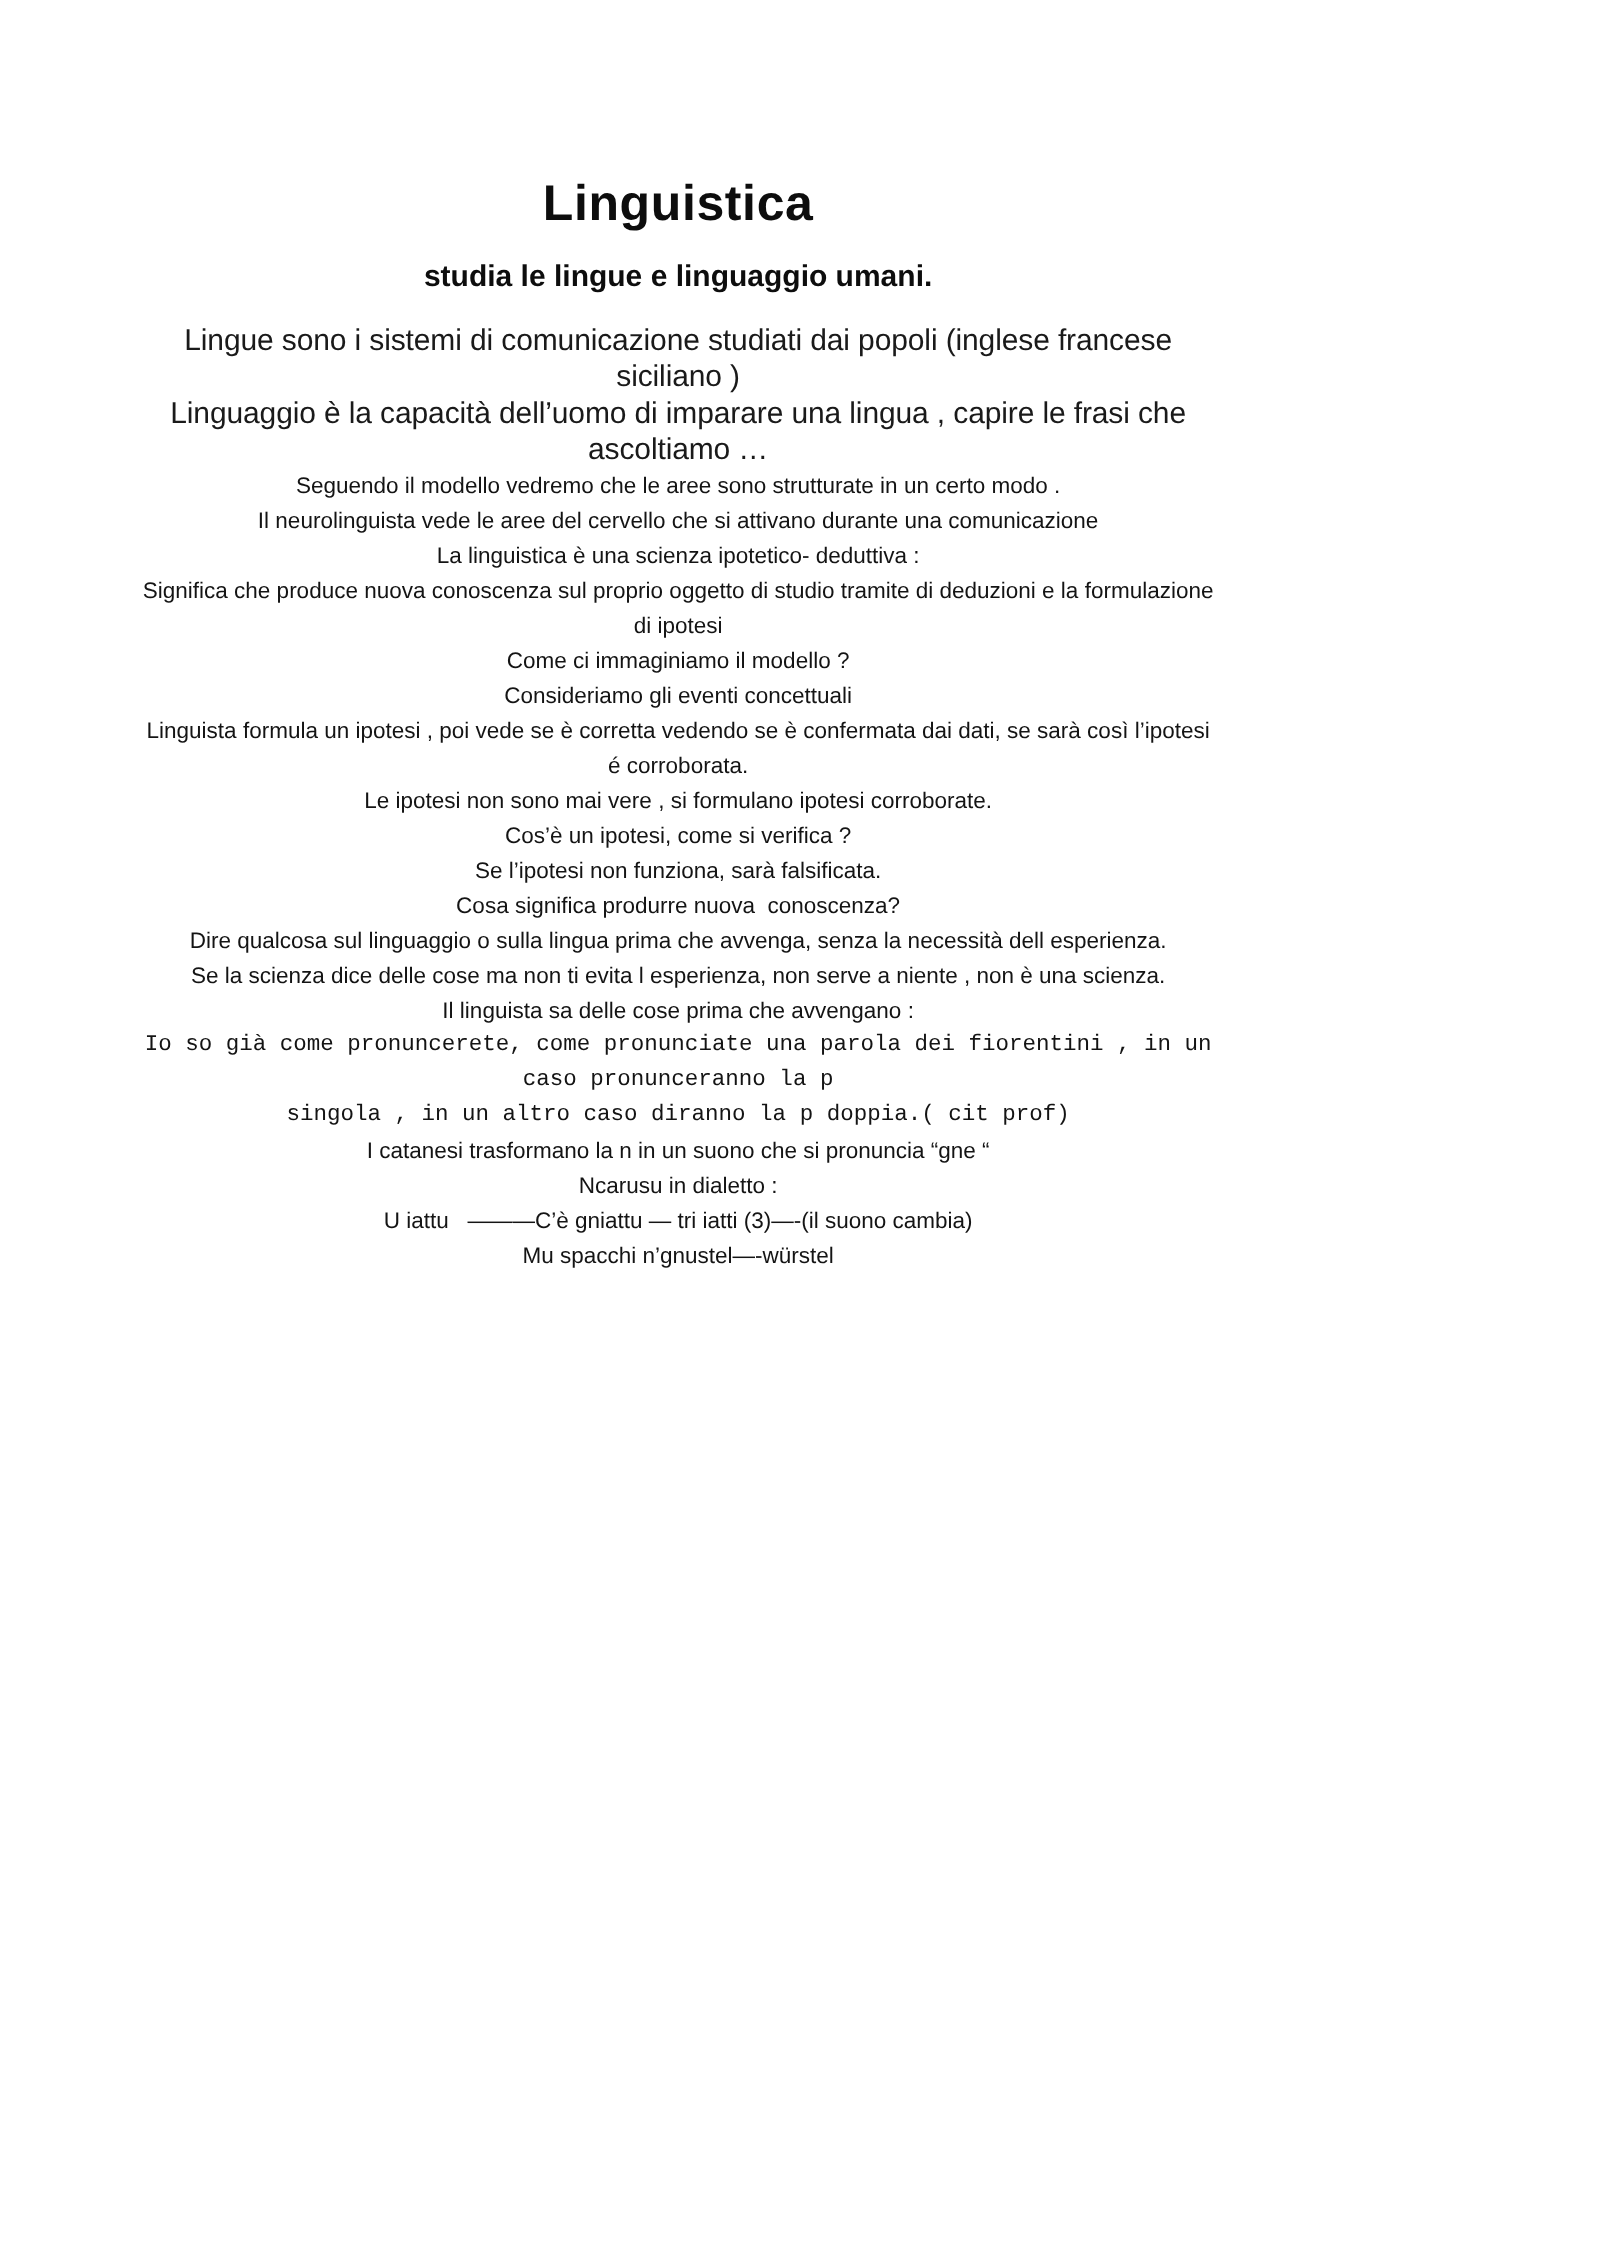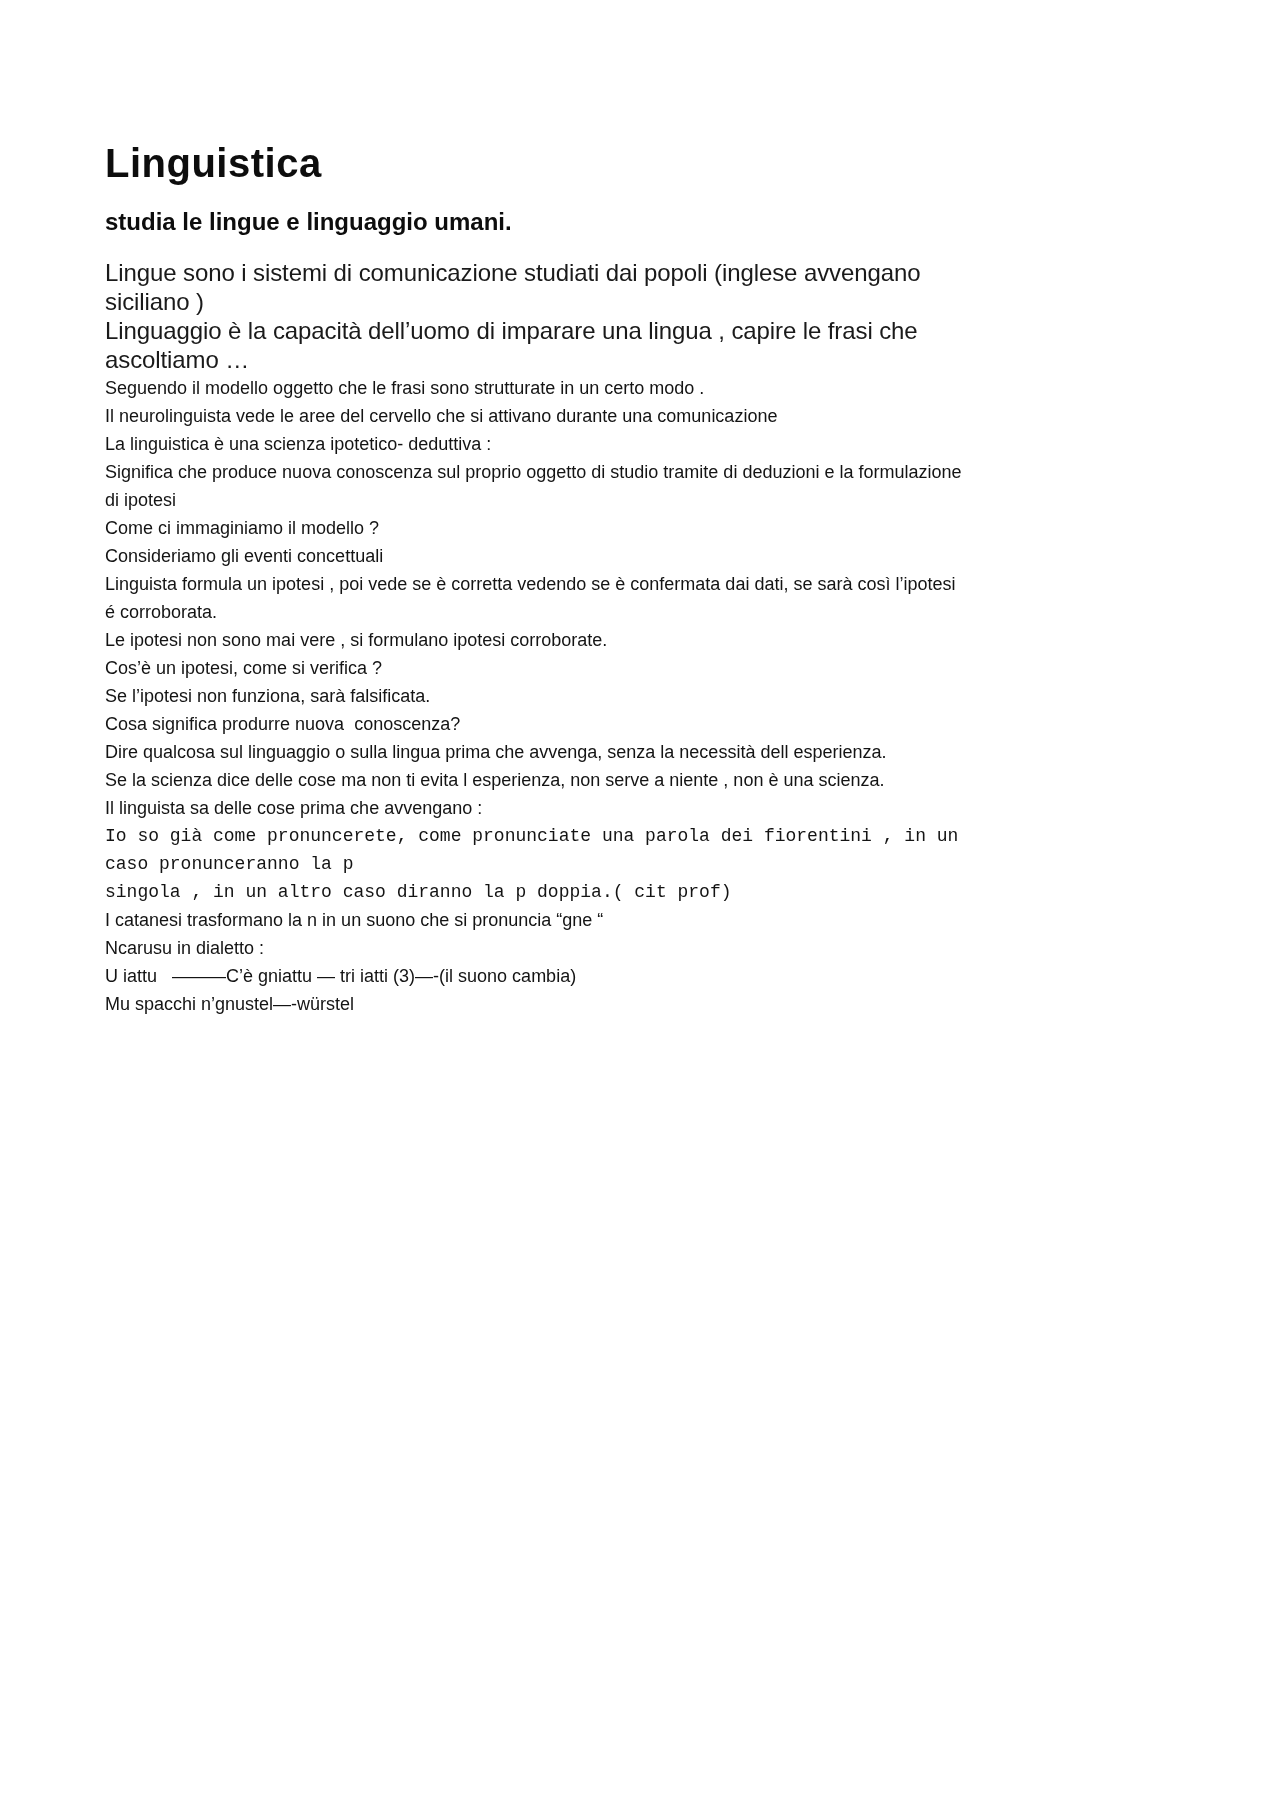--- a/index.html
+++ b/index.html
@@ -10,20 +10,21 @@
   .page {
     position: relative;
     width: 1080px;
     height: 1811px;
     background: #ffffff;
     color: #111111;
     font-family: "Liberation Sans", sans-serif;
     overflow: hidden;
     box-sizing: border-box;
     padding: 0 100px 0 105px;
+    text-align: center;
   }
   h1.doc-title {
     margin: 138px 0 0 0;
     font-size: 40px;
     line-height: 50px;
     font-weight: bold;
     letter-spacing: 0.5px;
     color: #0d0d0d;
   }
   h2.doc-subtitle {
@@ -57,26 +58,26 @@
   .mt88 { margin-top: 88px; }
   .mt34 { margin-top: 34px; }
   .mt30 { margin-top: 30px; font-family: Liberation Mono, monospace; }
 </style>
 </head>
 <body>
 
 <div class="page">
   <h1 class="doc-title">Linguistica</h1>
   <h2 class="doc-subtitle">studia le lingue e linguaggio umani.</h2>
-  <p class="intro">Lingue sono i sistemi di comunicazione studiati dai popoli (inglese avvengano
+  <p class="intro">Lingue sono i sistemi di comunicazione studiati dai popoli (inglese francese
 siciliano )
 Linguaggio è la capacità dell’uomo di imparare una lingua , capire le frasi che
 ascoltiamo …</p>
 
-  <p class="body-par mt63">Seguendo il modello oggetto che le frasi sono strutturate in un certo modo .</p>
+  <p class="body-par mt63">Seguendo il modello vedremo che le aree sono strutturate in un certo modo .</p>
   <p class="body-par mt87">Il neurolinguista vede le aree del cervello che si attivano durante una comunicazione</p>
   <p class="body-par mt59">La linguistica è una scienza ipotetico- deduttiva :
 Significa che produce nuova conoscenza sul proprio oggetto di studio tramite di deduzioni e la formulazione
 di ipotesi</p>
   <p class="body-par mt59">Come ci immaginiamo il modello ?
 Consideriamo gli eventi concettuali</p>
   <p class="body-par mt29">Linguista formula un ipotesi , poi vede se è corretta vedendo se è confermata dai dati, se sarà così l’ipotesi
 é corroborata.
 Le ipotesi non sono mai vere , si formulano ipotesi corroborate.</p>
   <p class="body-par mt32">Cos’è un ipotesi, come si verifica ?</p>

